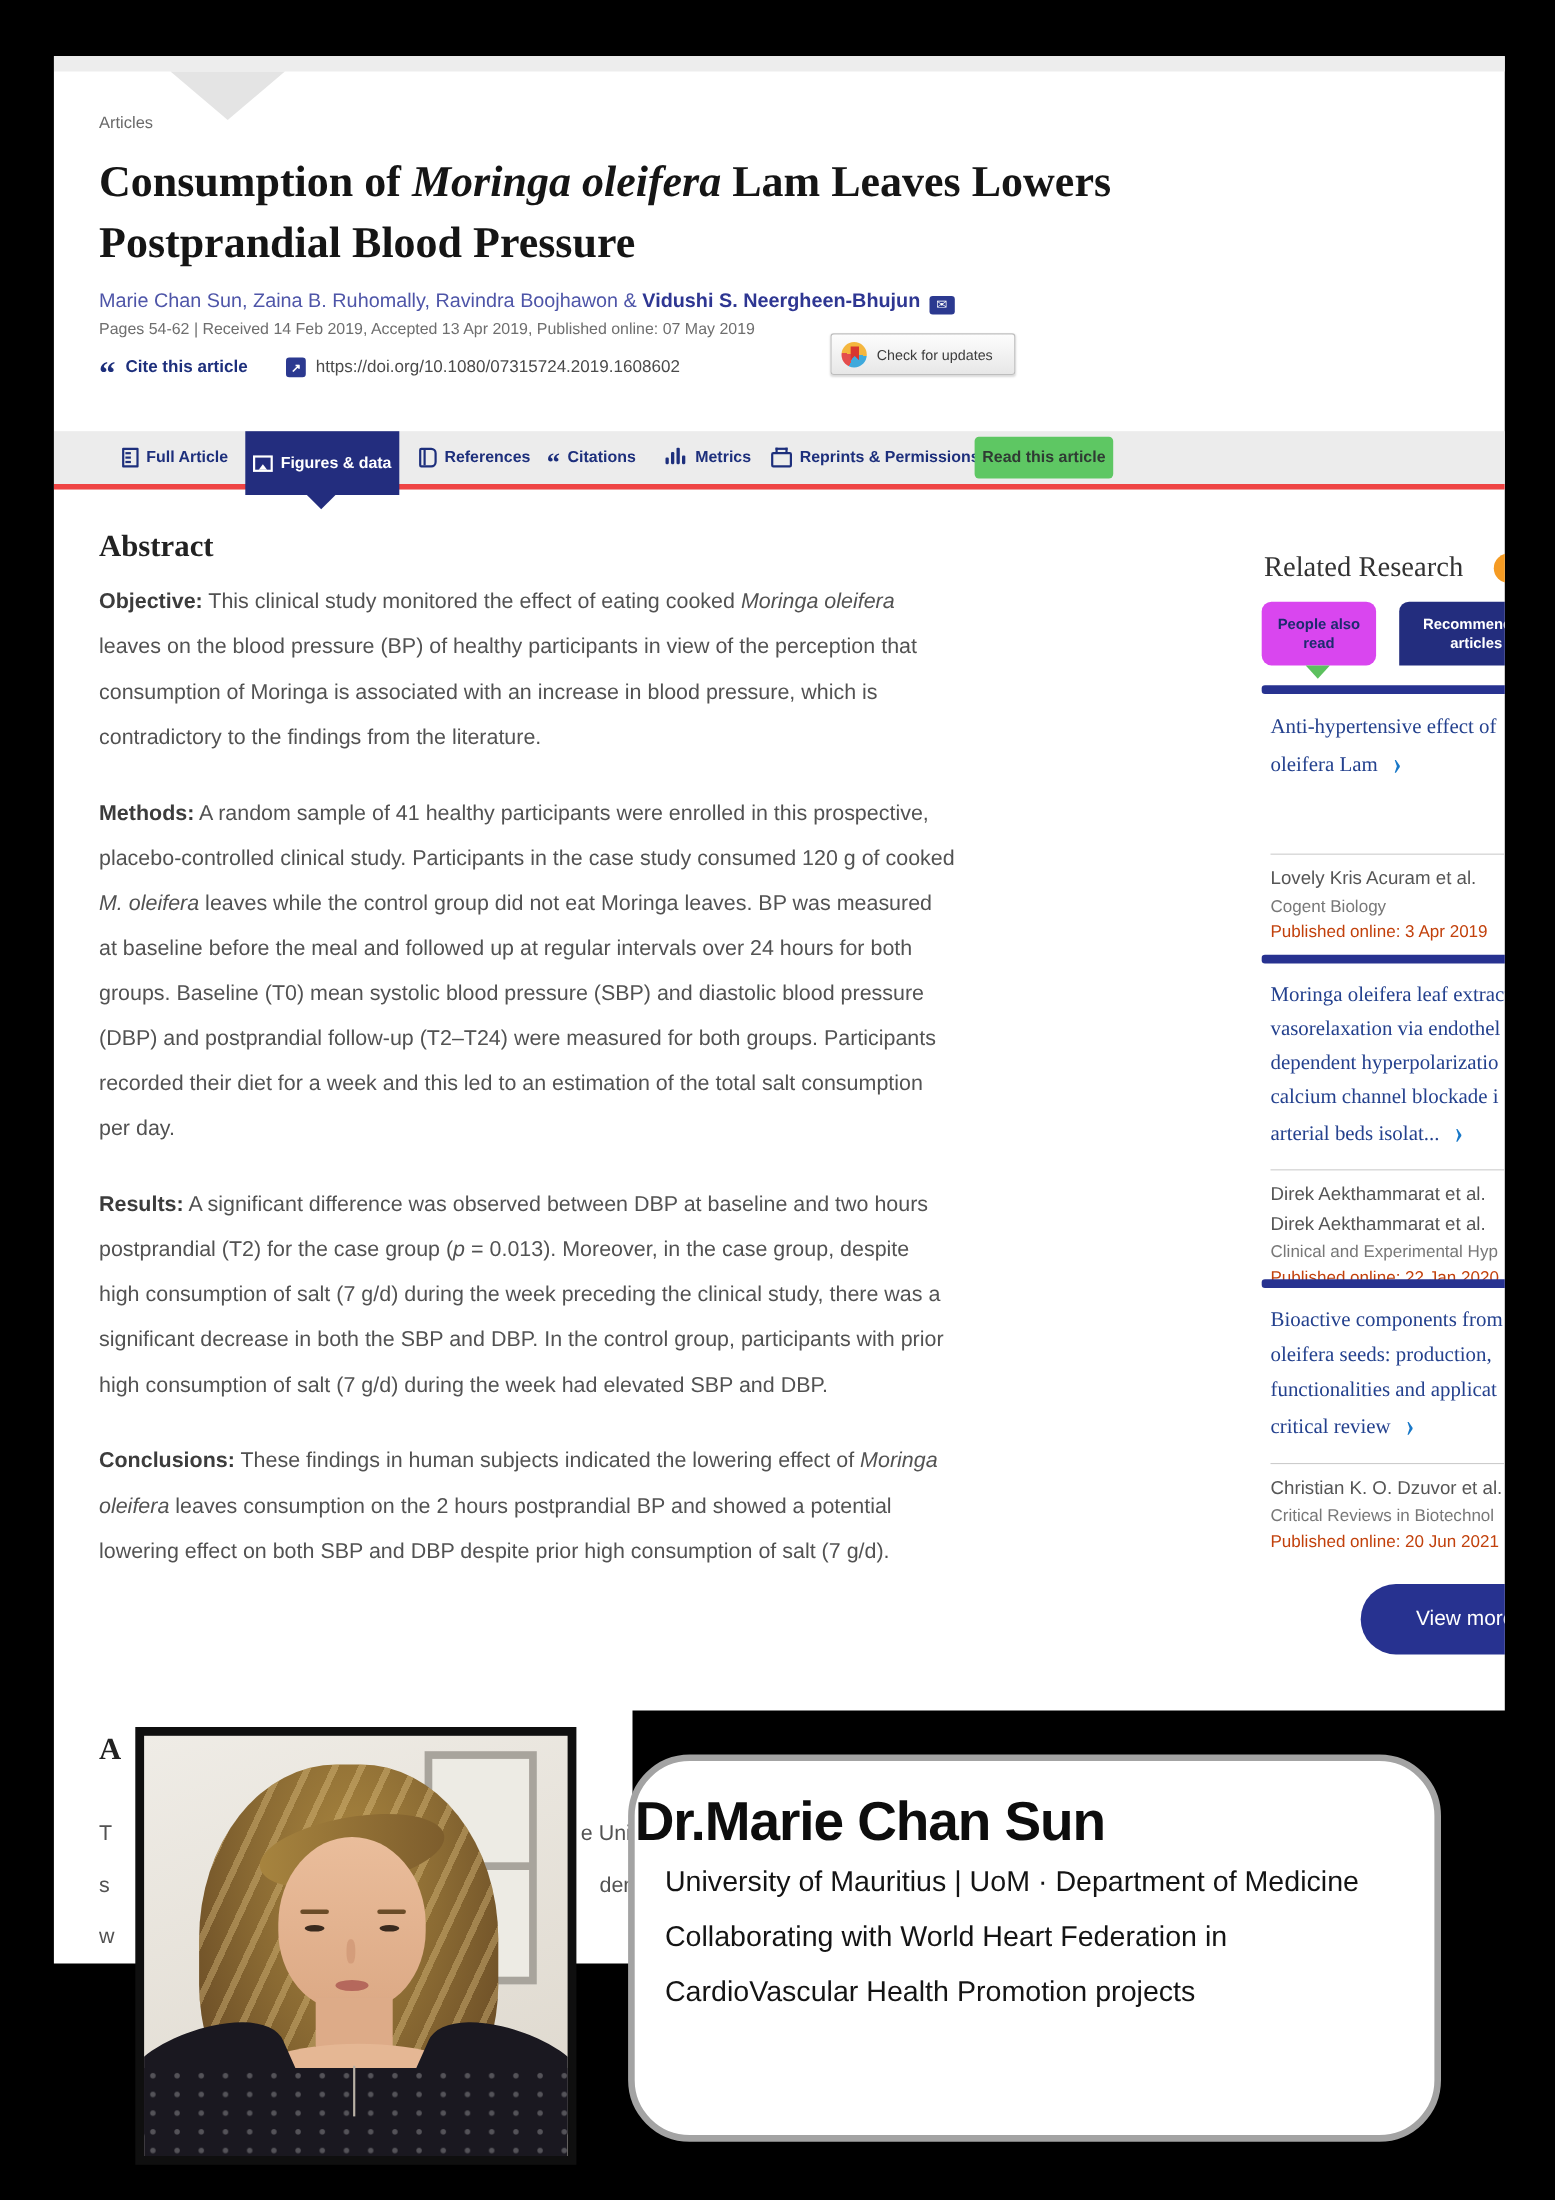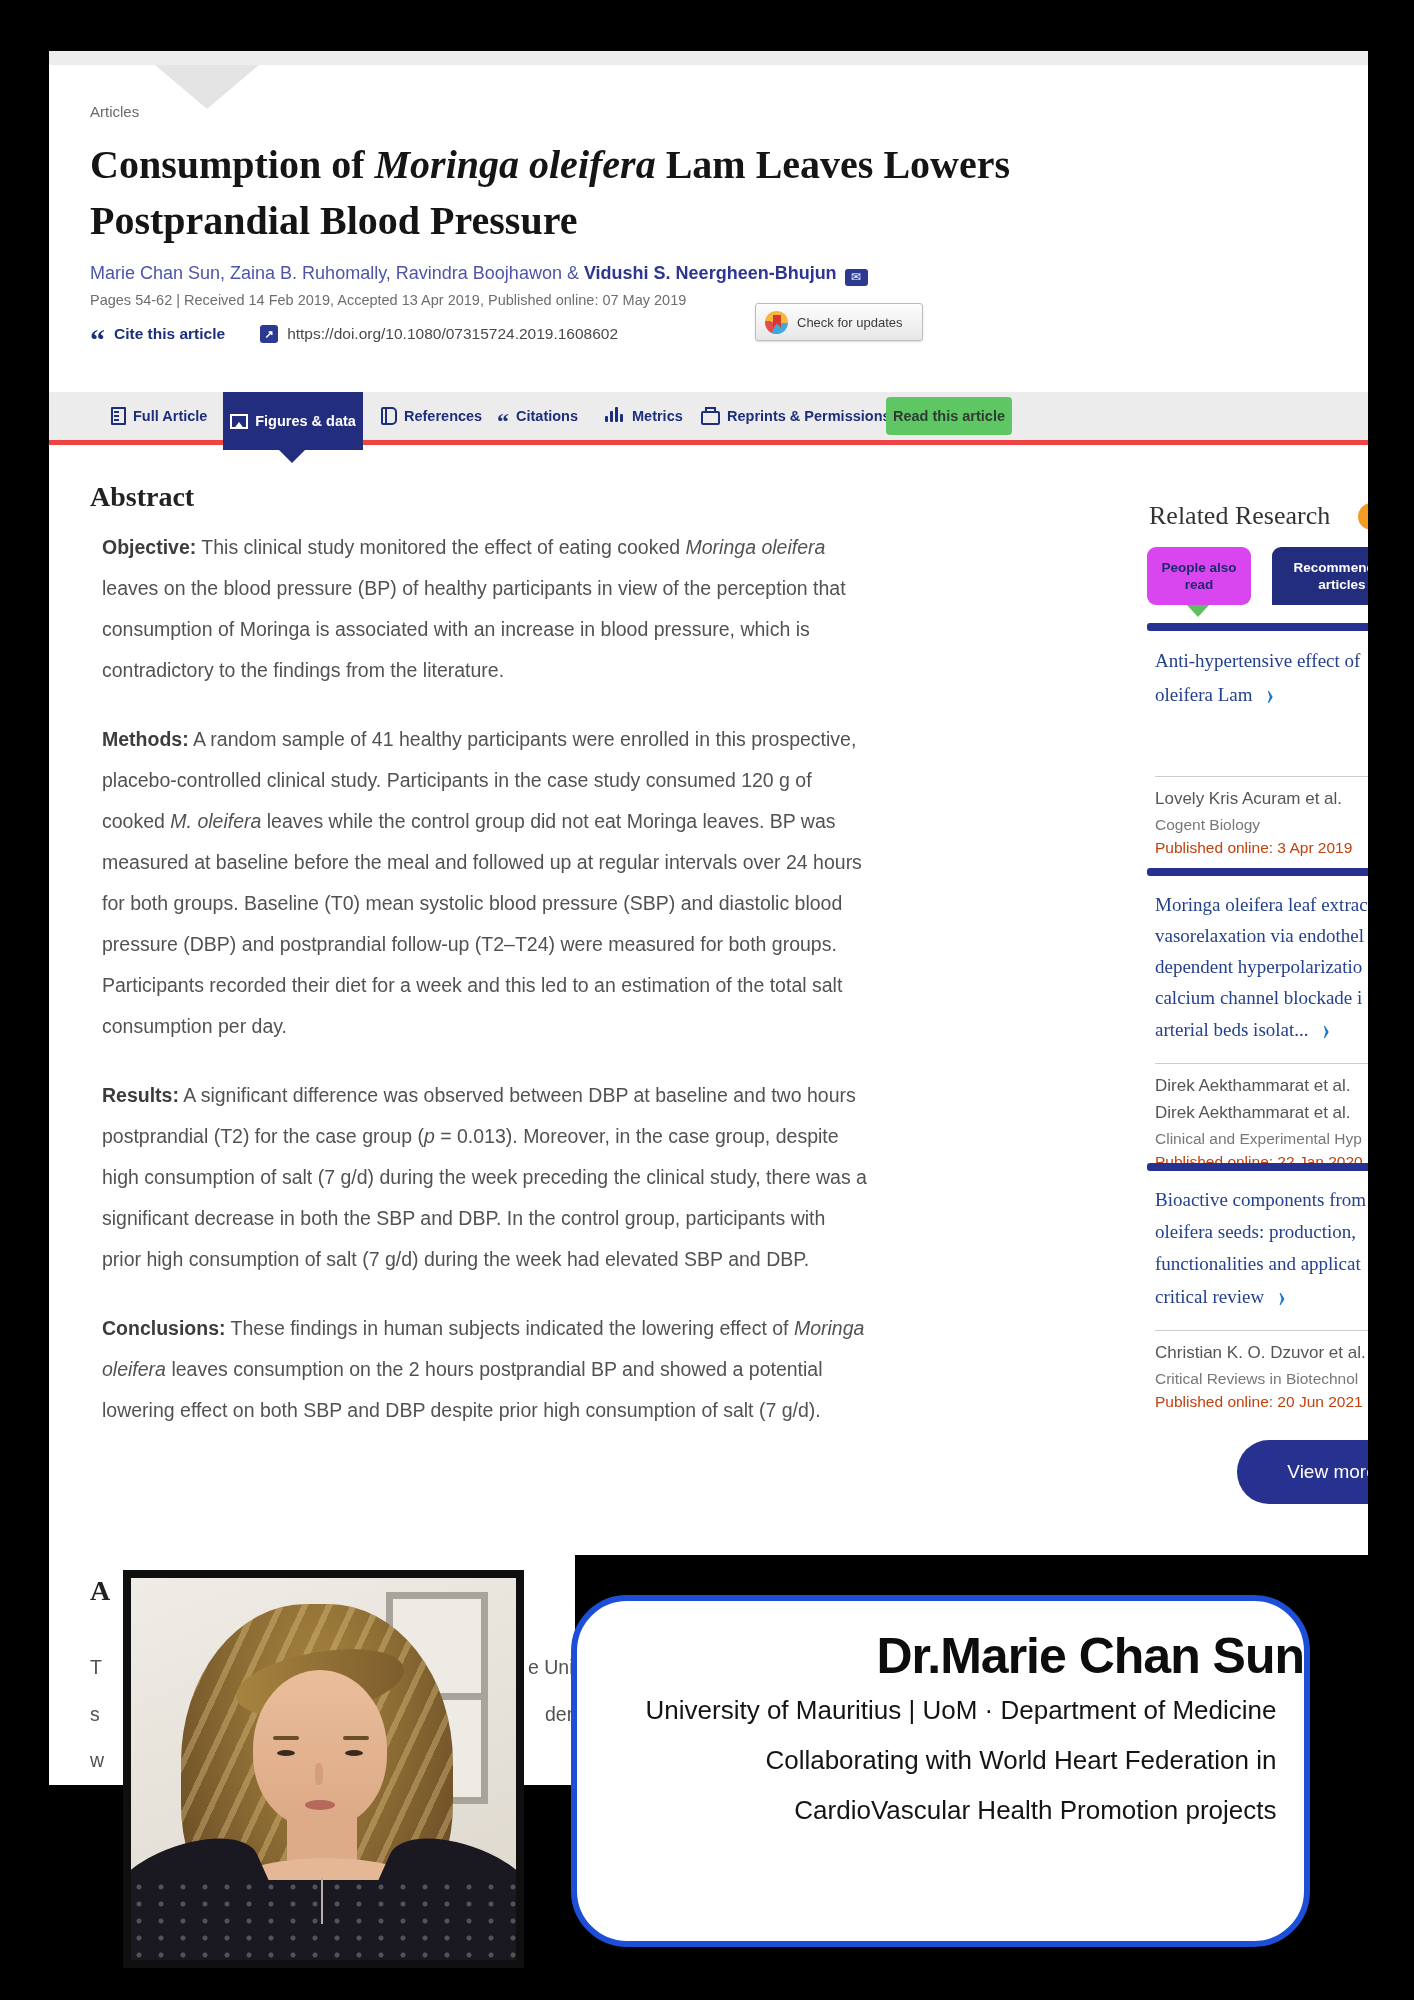--- a/index.html
+++ b/index.html
@@ -52,21 +52,21 @@
   .bk-ic{width:12px;height:14px;border:2px solid #1d2f7c;border-radius:2px 5px 5px 2px;position:relative;}
   .bk-ic::after{content:"";position:absolute;left:2px;top:0;width:2px;height:100%;background:#1d2f7c;}
   .cit-ic{font-family:"Liberation Serif",serif;font-weight:bold;font-size:24px;line-height:8px;margin-top:10px;}
   .bars i{display:inline-block;width:3px;background:#1d2f7c;margin-right:2px;border-radius:1px;}
   .prn-ic{width:15px;height:10px;border:2px solid #1d2f7c;border-radius:2px;position:relative;margin-top:4px;}
   .prn-ic::before{content:"";position:absolute;top:-6px;left:2px;width:7px;height:3px;border:2px solid #1d2f7c;border-bottom:none;}
   
   .abstract-h{position:absolute;left:41px;top:430px;font-family:"Liberation Serif",serif;font-weight:bold;
               font-size:28px;color:#222;}
   .abs-col{position:absolute;left:41px;top:476px;width:778px;font-size:19.5px;line-height:41px;color:#525252;}
-  .abs-col p{margin:0 0 28px 12px;}
+  .abs-col p{margin:0 0 28px 0;}
   .abs-col b{color:#3c3c3c;}
   
   .kw-row{position:absolute;left:41px;top:1424px;width:790px;display:flex;flex-wrap:wrap;align-items:center;gap:11px;}
   .mag{display:inline-block;width:11px;height:11px;border:3px solid #1a1a1a;border-radius:50%;position:relative;margin-right:2px;}
   .mag::after{content:"";position:absolute;width:3px;height:8px;background:#1a1a1a;right:-3px;bottom:-6px;transform:rotate(-45deg);}
   .kw-label{font-size:18px;font-weight:bold;color:#2e2e2e;}
   .pill{background:#1878c8;color:#fff;font-size:16px;padding:5px 12px;border-radius:7px;}
   .pill.it{font-style:italic;}
   
   .frag{position:absolute;font-size:19.5px;color:#525252;}
@@ -110,22 +110,22 @@
   .eye{position:absolute;width:18px;height:6px;background:#3a2a1e;border-radius:50%;top:172px;}
   .nose{position:absolute;left:184px;top:185px;width:8px;height:22px;background:#d49d7b;border-radius:40%;}
   .lips{position:absolute;left:174px;top:222px;width:30px;height:10px;background:#b5685c;border-radius:50%;}
   .neck{position:absolute;left:156px;top:238px;width:70px;height:55px;background:#ddab88;}
   .chest{position:absolute;left:88px;top:280px;width:214px;height:70px;border-radius:50% 50% 0 0;background:#e5b794;}
   .dress{position:absolute;left:0;bottom:0;width:100%;height:80px;background:#1a1820;
          background-image:radial-gradient(circle at 8px 7px,rgba(235,235,235,.28) 2px,transparent 3px);background-size:22px 17px;}
   .shoulder-l{position:absolute;left:-20px;bottom:46px;width:150px;height:70px;background:#1a1820;transform:rotate(-24deg);border-radius:40% 60% 0 0;}
   .shoulder-r{position:absolute;right:-20px;bottom:46px;width:150px;height:70px;background:#1a1820;transform:rotate(24deg);border-radius:60% 40% 0 0;}
   .necklace{position:absolute;left:190px;top:300px;width:2px;height:46px;background:#b9b1a5;}
-  .card{position:absolute;left:571px;top:1595px;width:739px;height:352px;background:#fff;border:6px solid #1d4ed8;
-        border-radius:56px;box-sizing:border-box;z-index:6;box-shadow:12px 14px 0 -2px #000;text-align:right;}
+  .card{position:absolute;left:571px;top:1595px;width:739px;height:352px;background:#fff;border:6px solid #a3a3a3;
+        border-radius:56px;box-sizing:border-box;z-index:6;box-shadow:12px 14px 0 -2px #000;text-align:left;}
   .card-name{margin-top:26px;font-size:50px;font-weight:800;color:#0d0d0d;letter-spacing:-1px;}
   .card-line{width:672px;margin:0 auto;font-size:26px;line-height:50px;color:#141414;}
 </style>
 </head>
 <body>
 
 <div class="screen">
 
   <div class="page">
     <div class="topband"></div>

